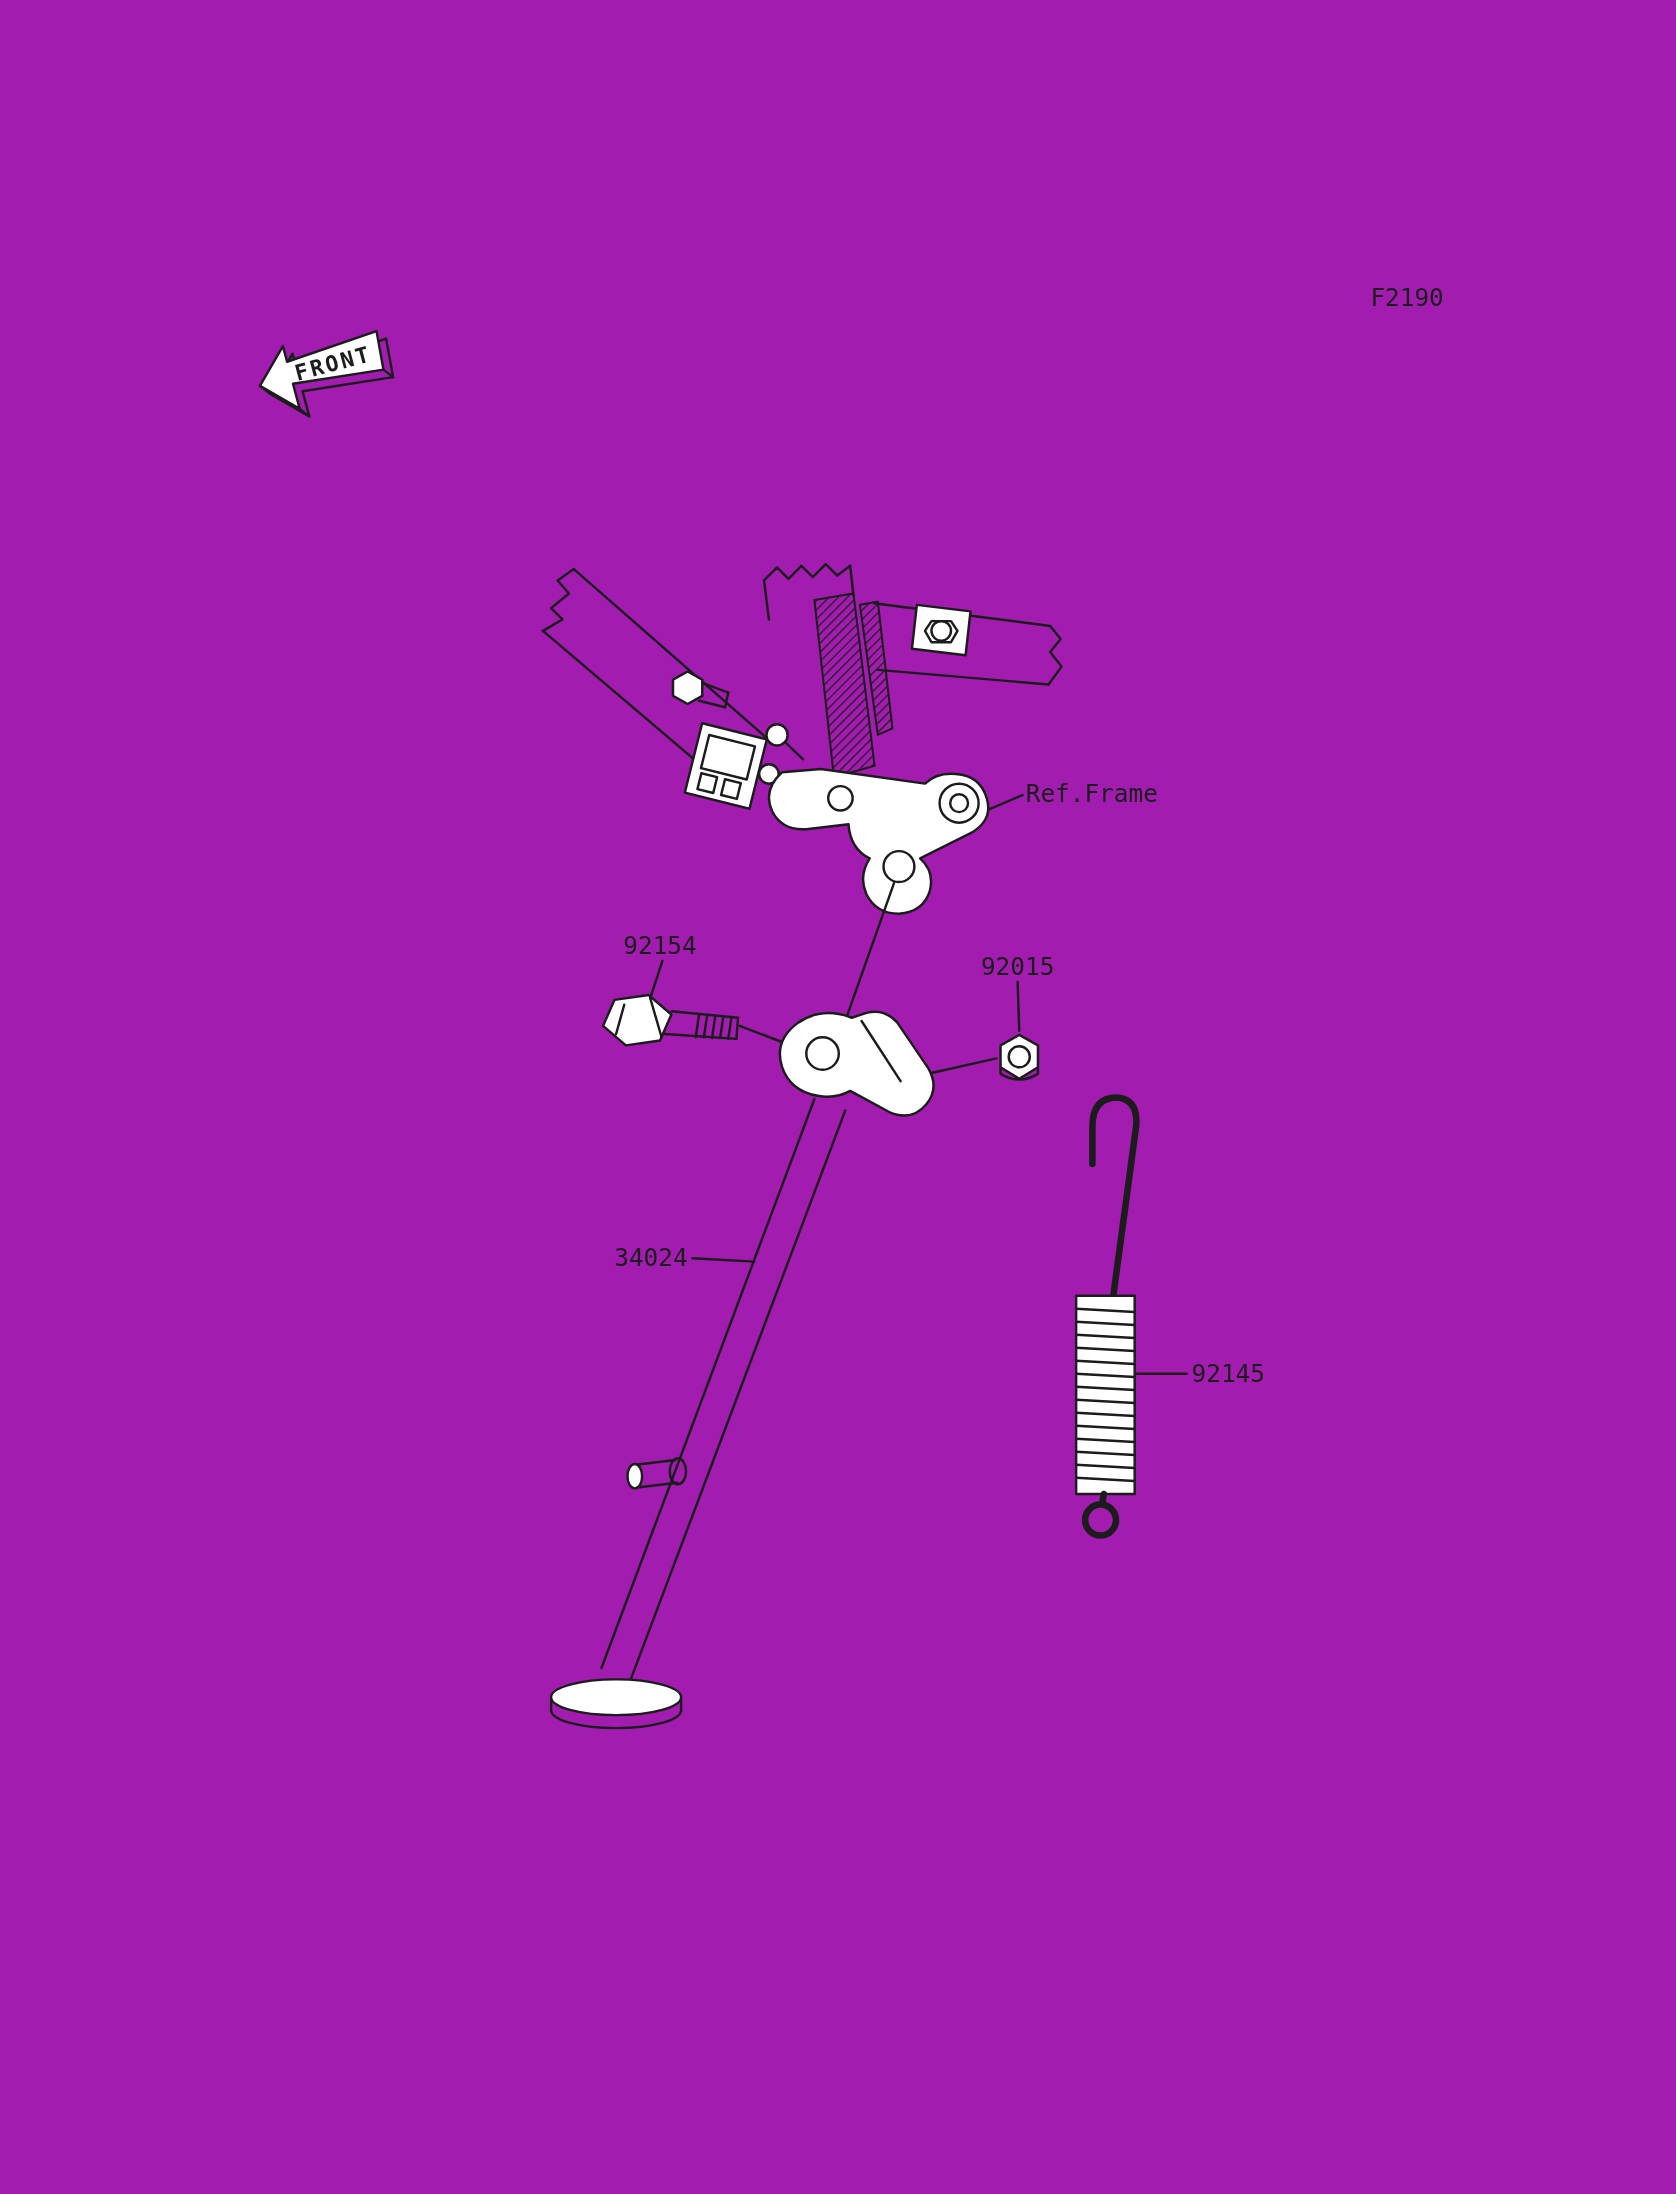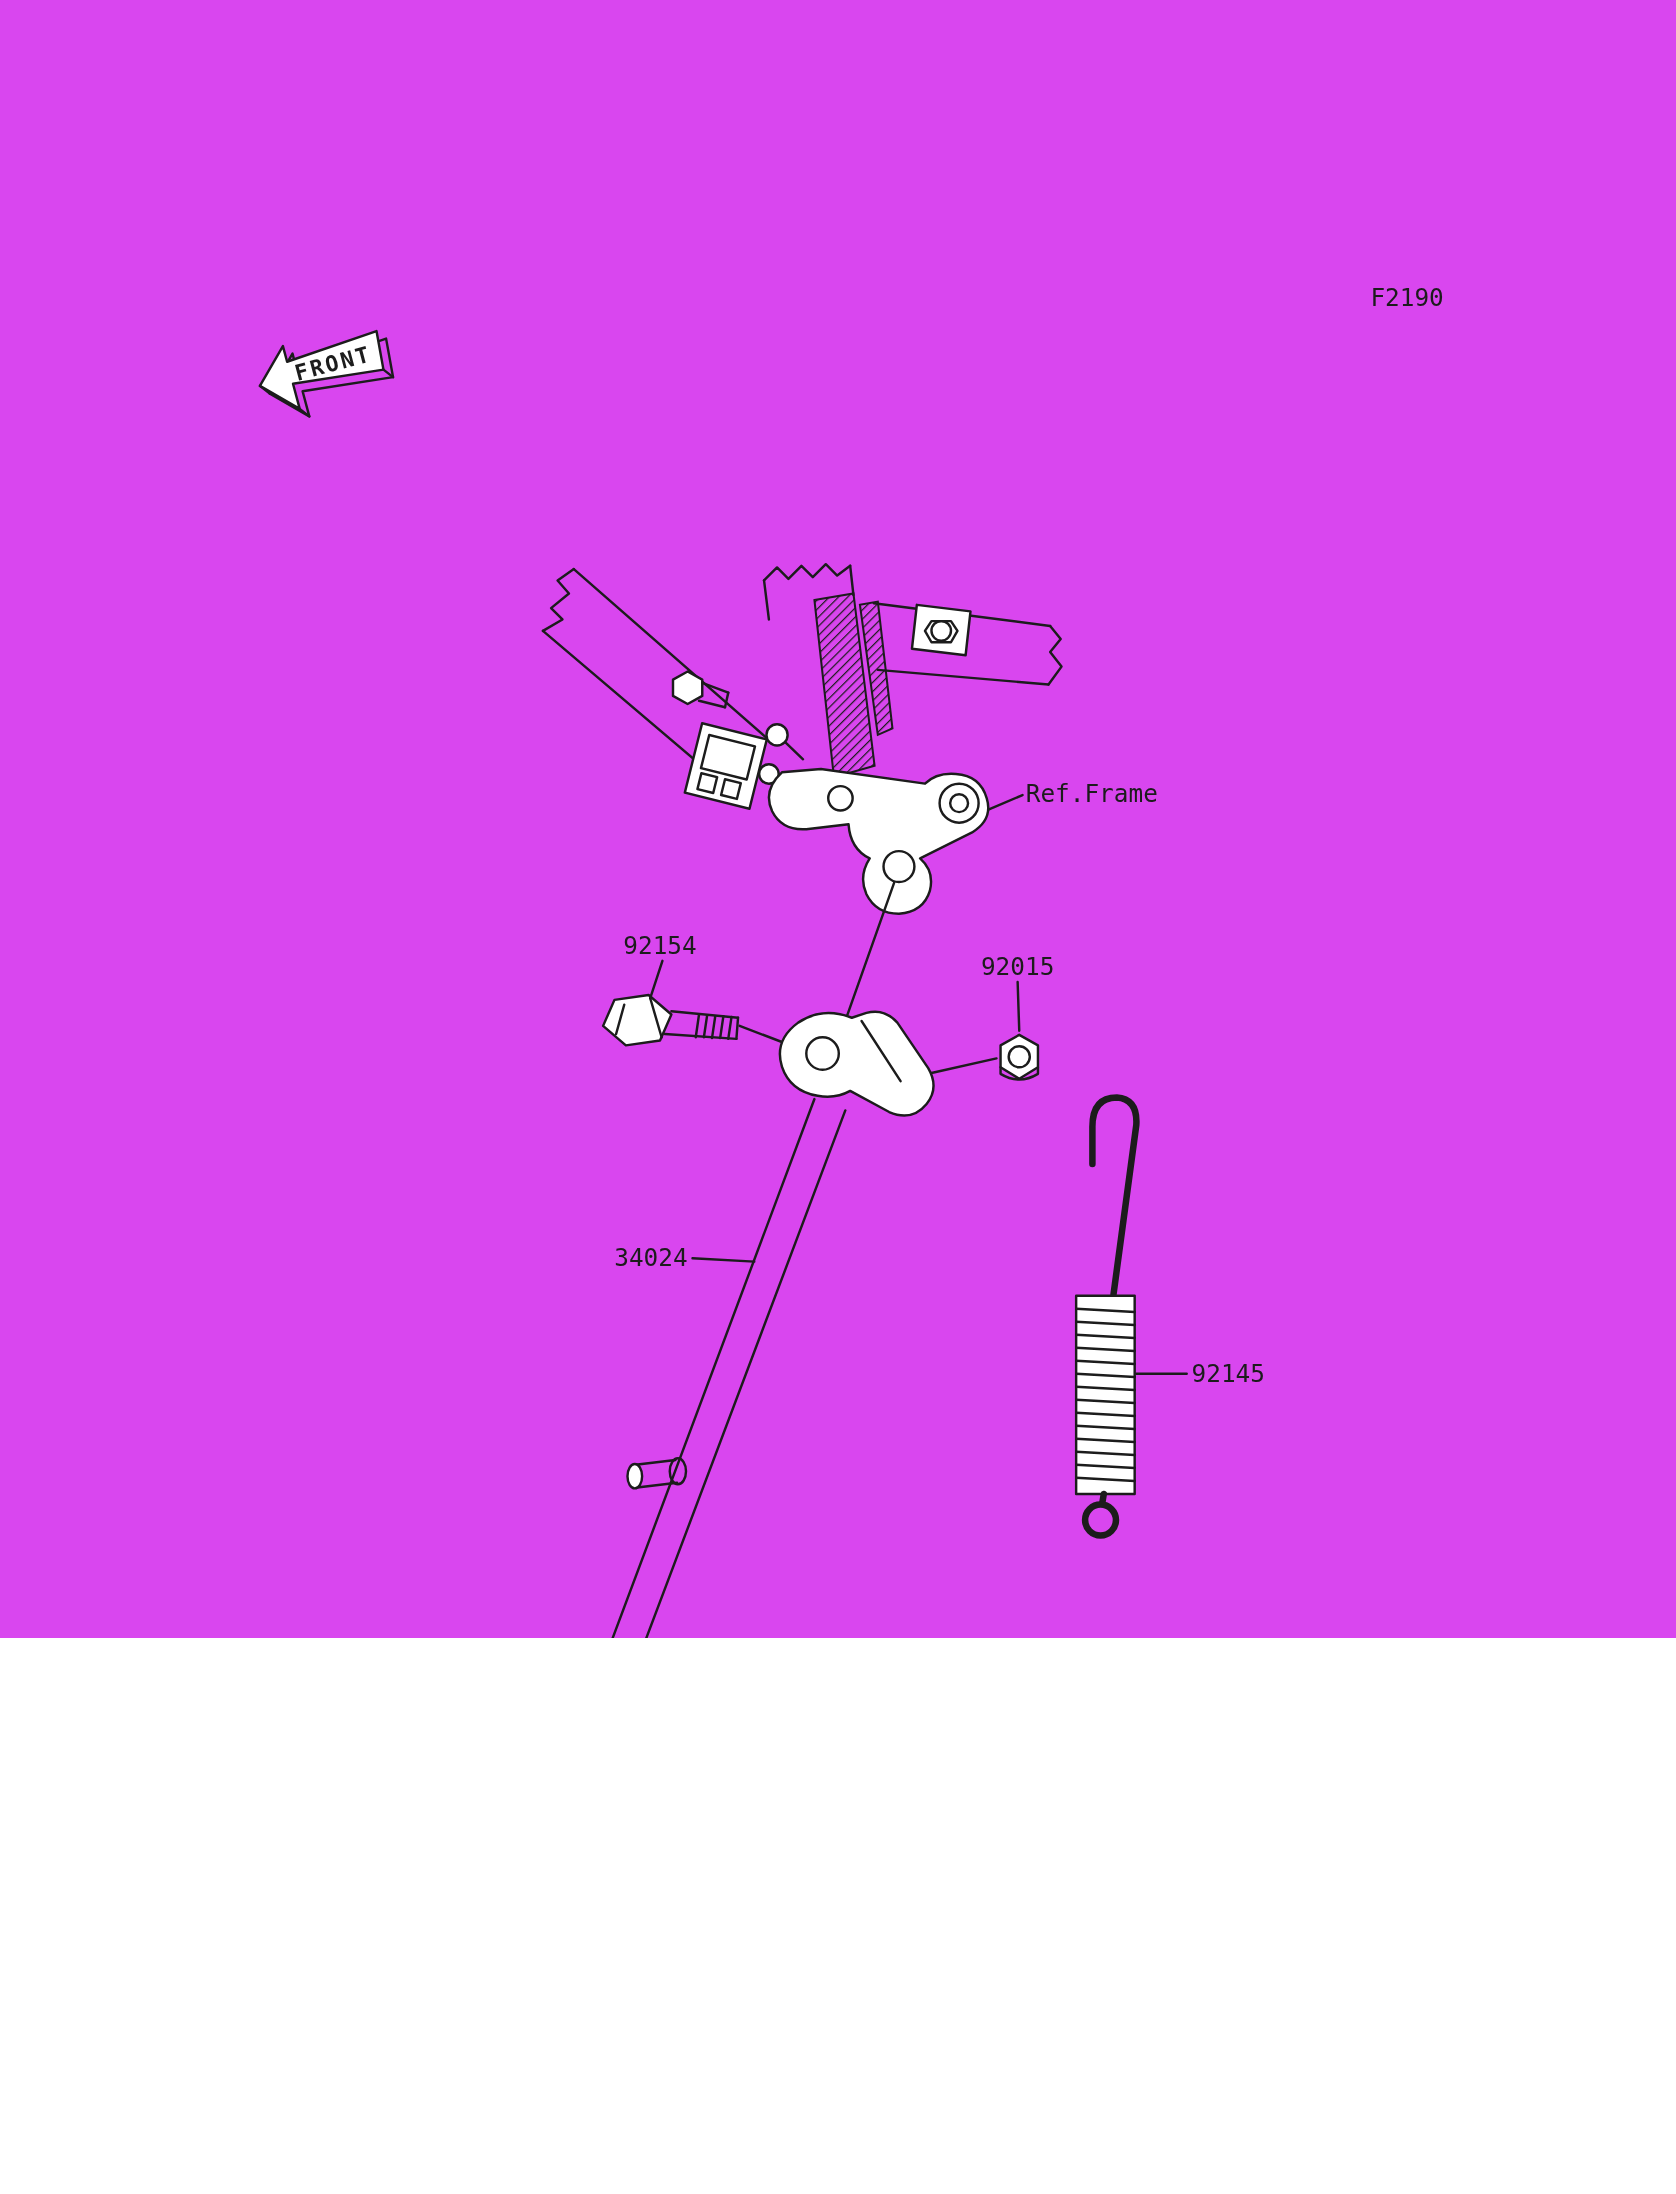--- a/index.html
+++ b/index.html
@@ -3,22 +3,22 @@
 <meta charset="utf-8">
 <style>
   html, body {
     margin: 0;
     padding: 0;
     background: #ffffff;
   }
   .page {
     position: relative;
     width: 1676px;
-    height: 1638px;
-    background: #d946ef;
+    height: 2194px;
+    background: #a21caf;
     overflow: hidden;
     font-family: "DejaVu Sans Mono", monospace;
   }
   svg.diagram {
     position: absolute;
     left: 0;
     top: 0;
   }
   svg .ln {
     stroke: #1c1c1c;

